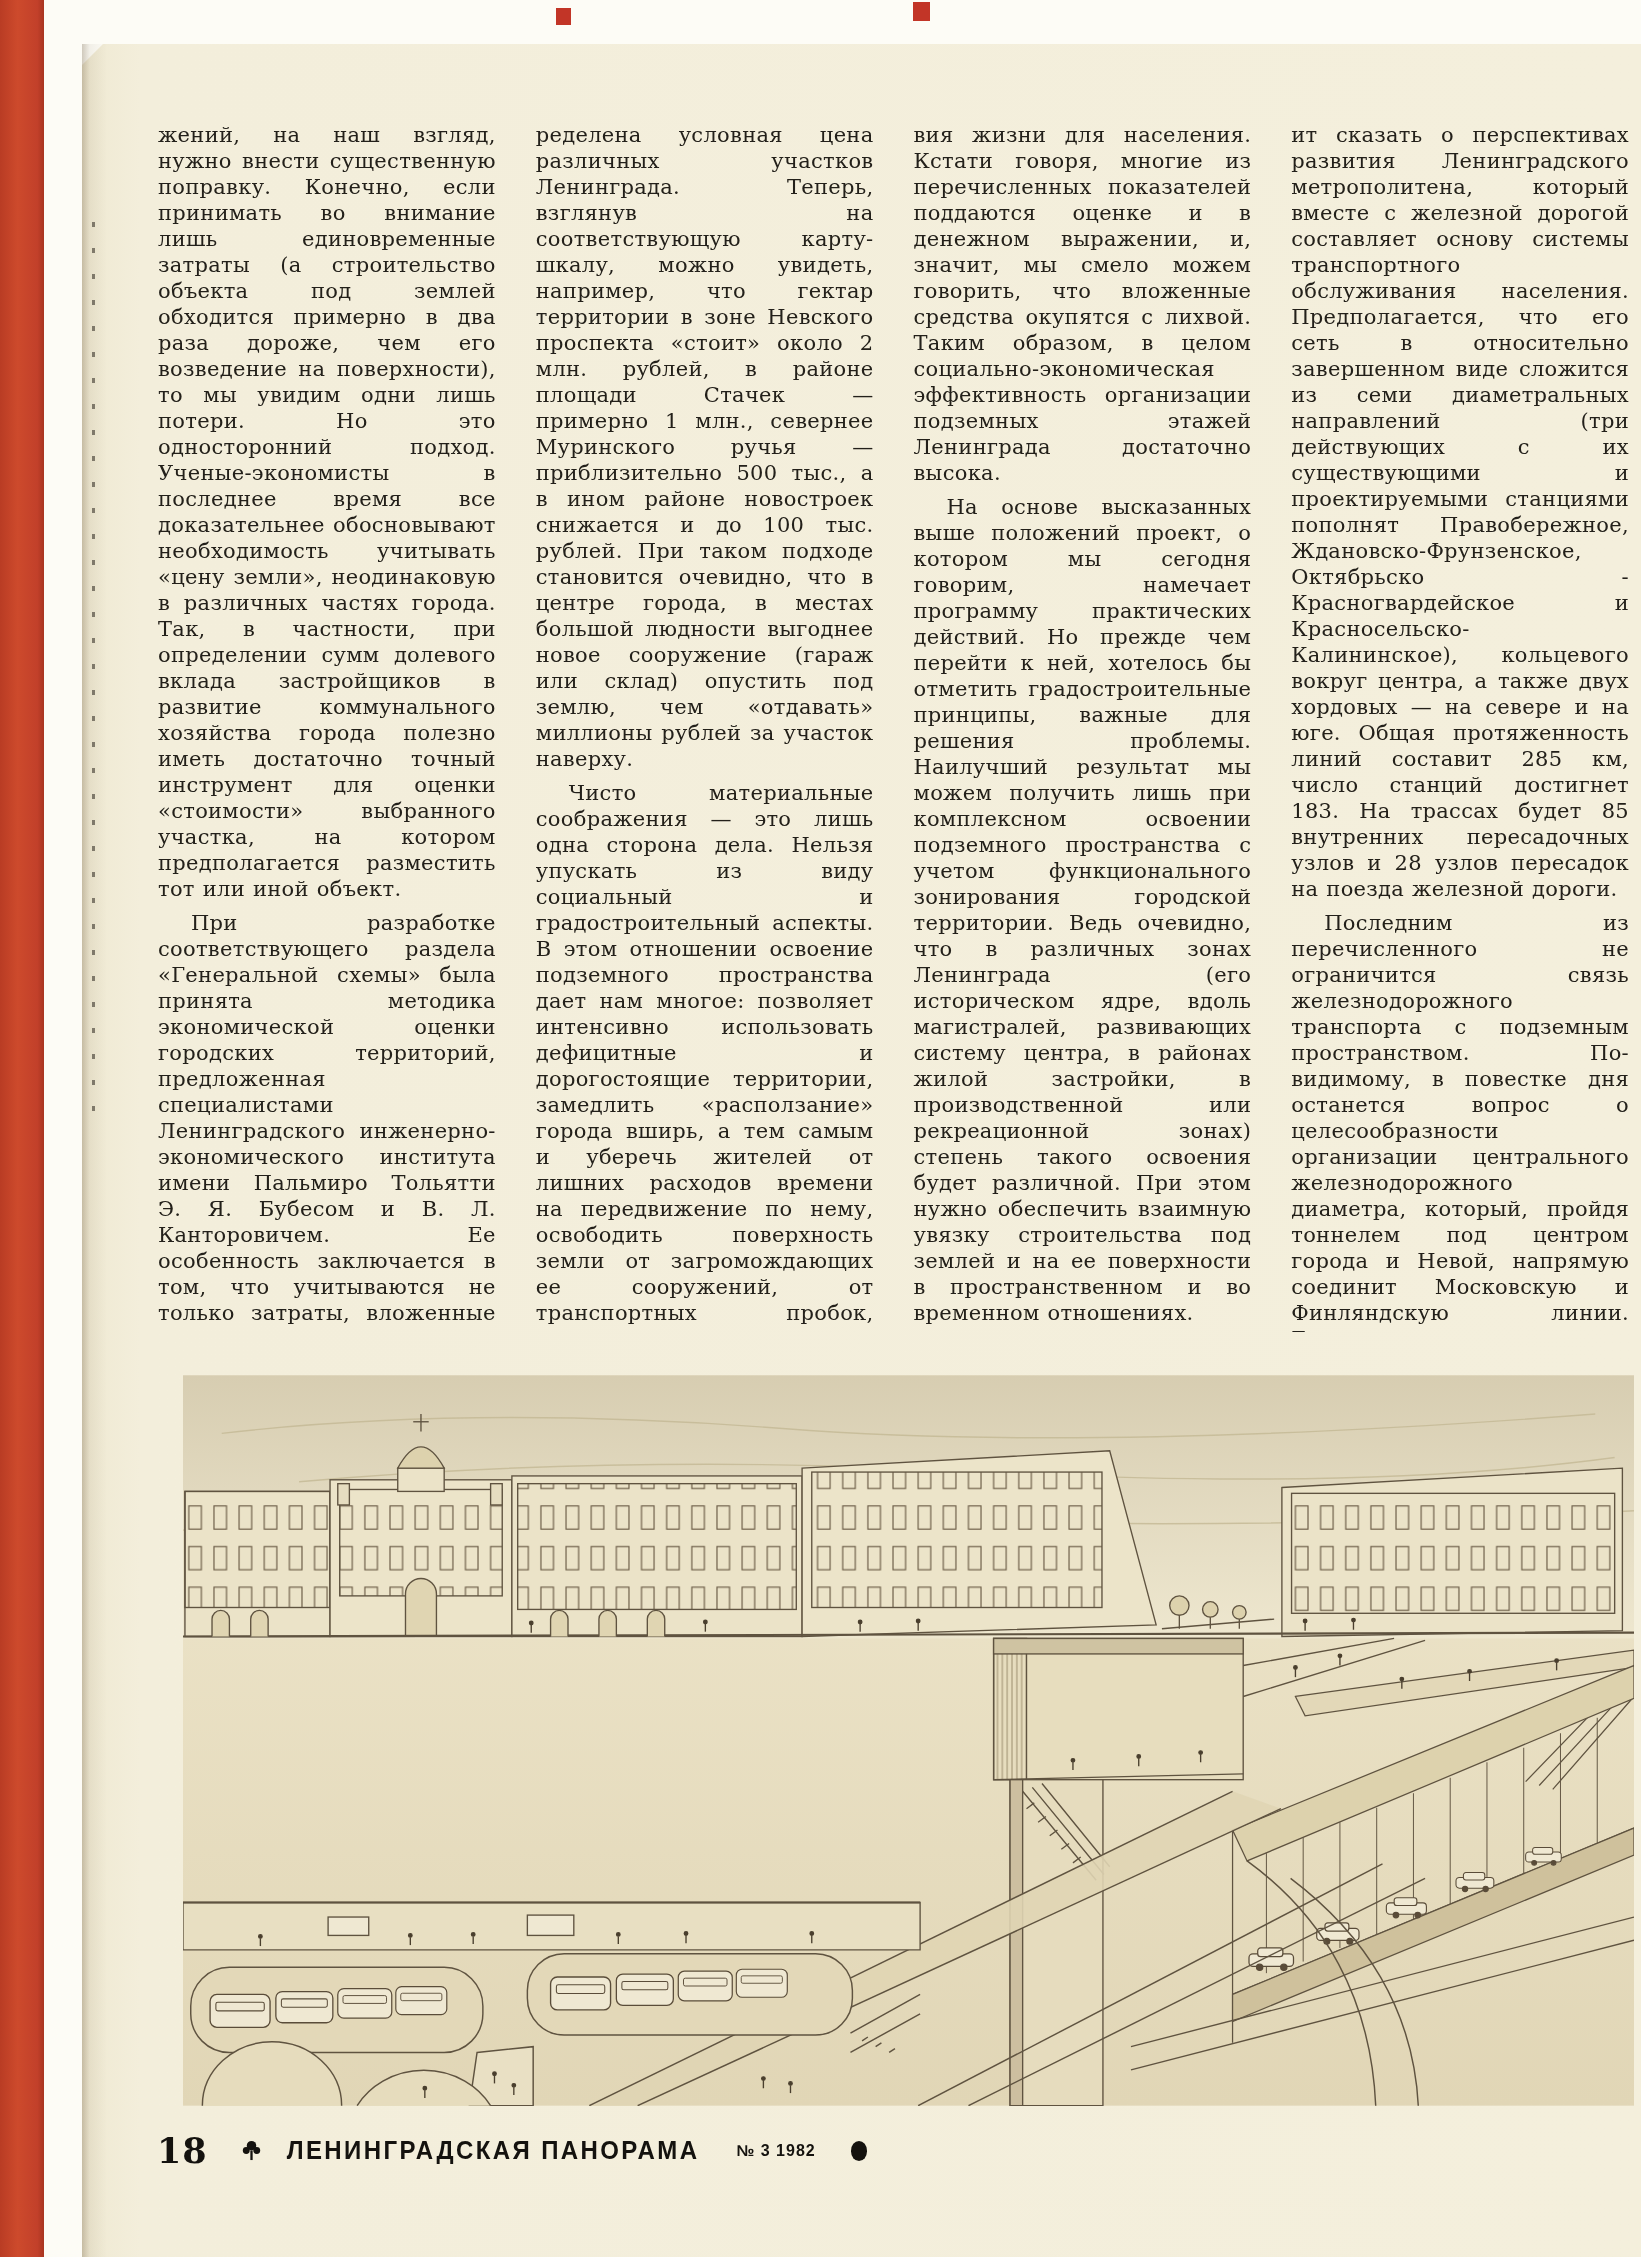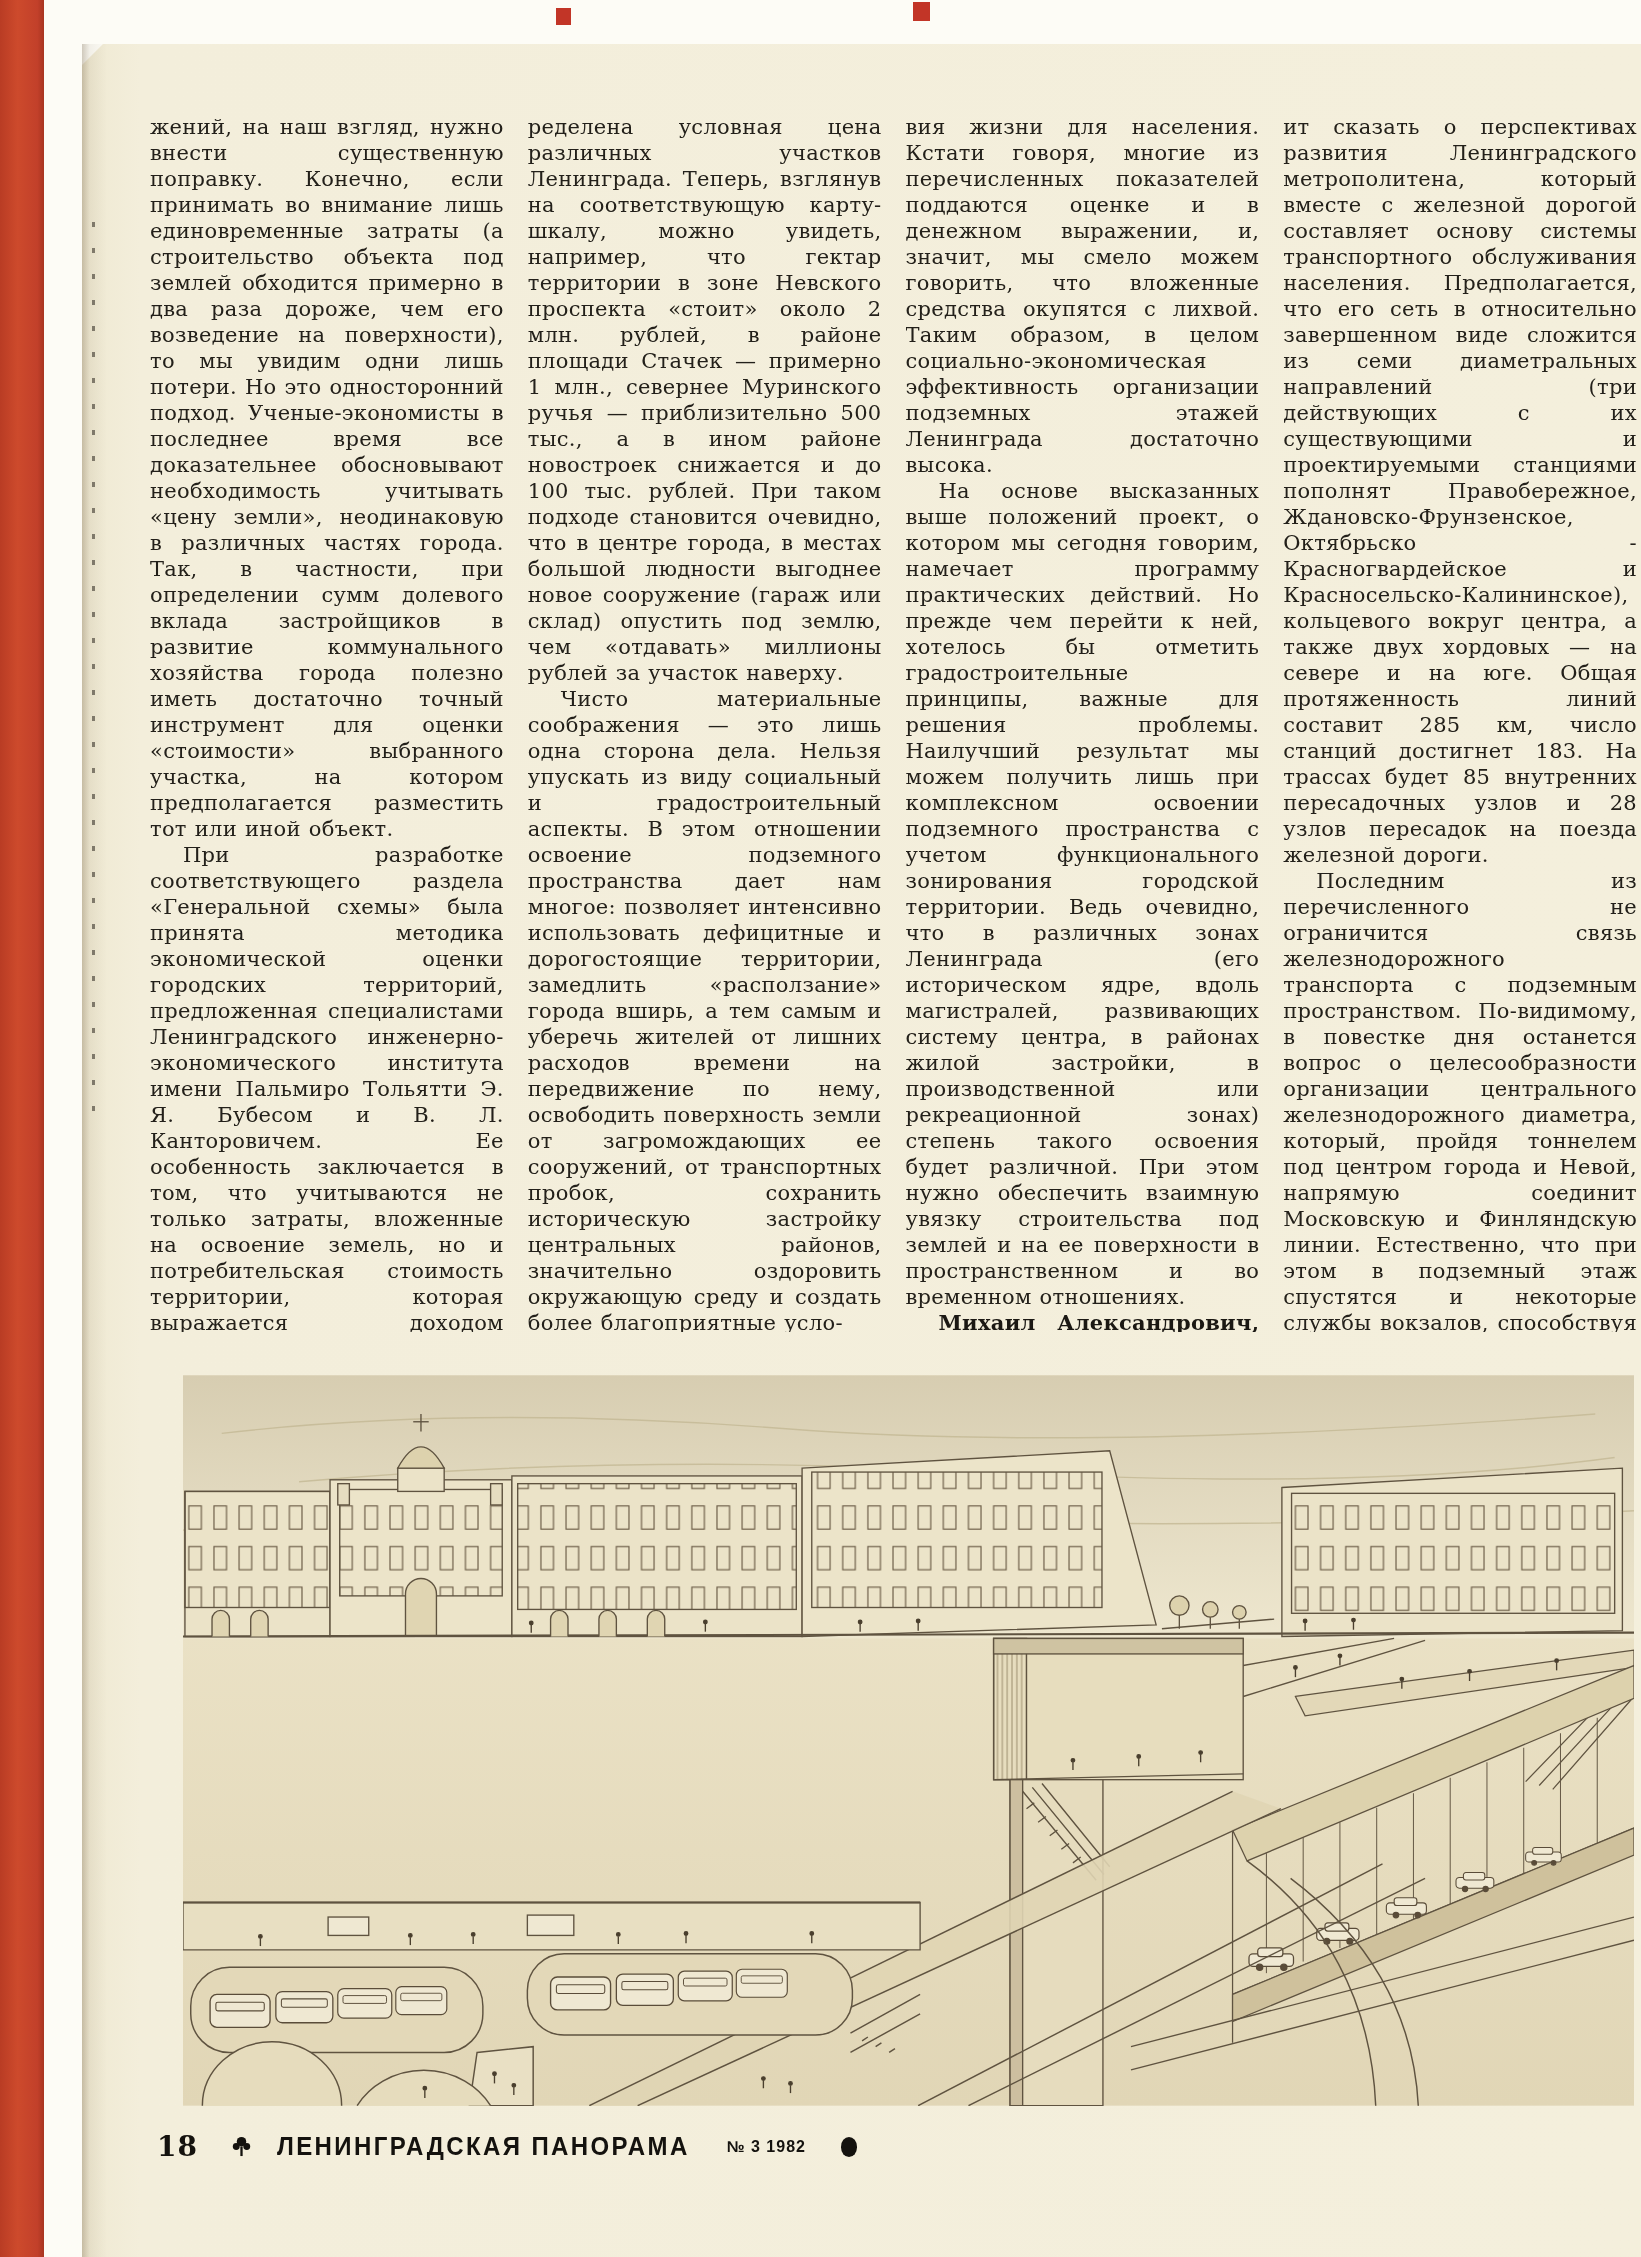--- a/index.html
+++ b/index.html
@@ -15,29 +15,29 @@
         background:repeating-linear-gradient(180deg,#2a241c 0 4.8px,transparent 4.8px 26px);}
   .spine{position:absolute;left:0;top:0;width:44px;height:2257px;
         background:linear-gradient(90deg,#b93c24,#cd4a2c 40%,#c2402a 85%,#a83520);}
   .regmark{position:absolute;background:#c23527;}
   .regmark.m1{left:556px;top:7.7px;width:15.4px;height:17.4px;}
   .regmark.m2{left:913px;top:1.9px;width:17.4px;height:19.3px;}
 
   .columns{position:absolute;left:150px;top:114px;width:1487px;height:1218px;
         display:flex;gap:24px;}
   .col{flex:1 1 0;overflow:hidden;}
-  .col p{margin:0;font-size:21px;line-height:26px;letter-spacing:0.3px;word-spacing:1px;
+  .col p{margin:8px;font-size:21px;line-height:26px;letter-spacing:0.3px;word-spacing:1px;
         color:#23201a;text-align:justify;text-indent:33px;}
   .col p.noindent{text-indent:0;}
   .col p.bold{font-weight:700;color:#1b1813;}
 
   .illustration{position:absolute;left:183px;top:1375px;width:1451px;height:731px;}
 
   .footer{position:absolute;left:157px;top:2130px;display:flex;align-items:center;color:#14120e;}
-  .footer .pageno{font-family:"DejaVu Serif",serif;font-weight:700;font-size:28px;letter-spacing:1px;}
+  .footer .pageno{font-family:"DejaVu Serif",serif;font-weight:700;font-size:35px;letter-spacing:1px;}
   .footer .orn{margin-left:33px;width:21px;height:23px;display:inline-block;}
   .footer .mag{margin-left:25px;font-family:"Liberation Sans",sans-serif;font-weight:700;
         font-size:24px;letter-spacing:2.4px;transform:scaleY(1.05);}
   .footer .issue{margin-left:37px;font-family:"Liberation Sans",sans-serif;font-weight:700;
         font-size:16px;letter-spacing:1px;}
   .footer .dot{margin-left:35px;width:16.4px;height:20px;background:#14120e;border-radius:50%;}
 </style>
 </head>
 <body>
 

